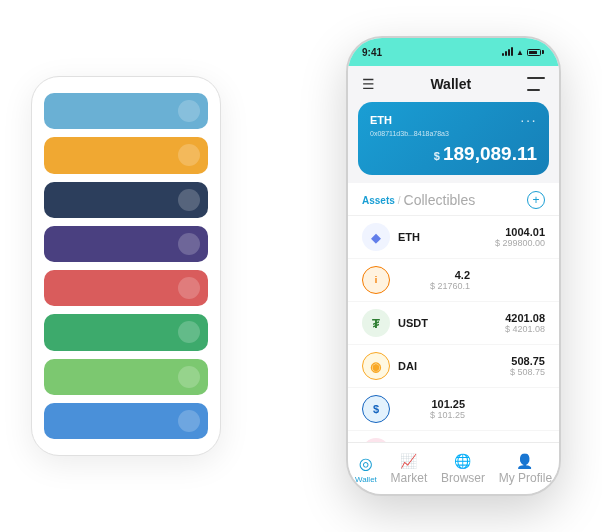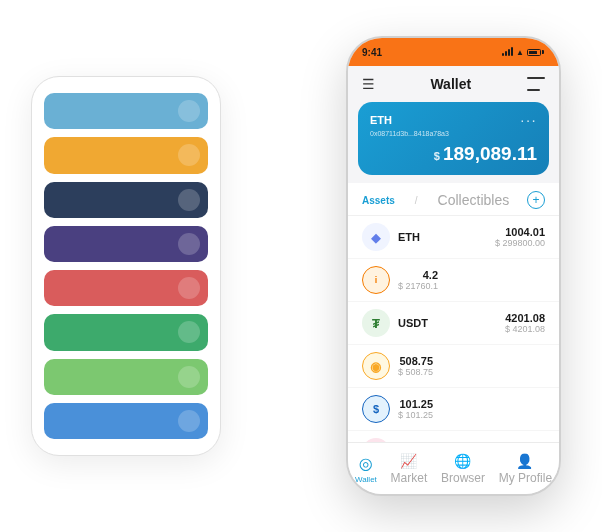--- a/index.html
+++ b/index.html
@@ -72,21 +72,21 @@
       border: 2px solid #d0d0d0;
       box-shadow: 0 16px 48px rgba(0,0,0,0.18);
       overflow: hidden;
       z-index: 2;
       display: flex;
       flex-direction: column;
     }
 
     .phone-status-bar {
       height: 28px;
-      background: #f97316;
+      background: #5eead4;
       display: flex;
       align-items: center;
       justify-content: space-between;
       padding: 0 18px 0 14px;
       flex-shrink: 0;
     }
 
     .status-time {
       font-size: 10px;
       font-weight: 600;
@@ -246,21 +246,21 @@
     .assets-header {
       display: flex;
       justify-content: space-between;
       align-items: center;
       padding: 8px 14px 6px;
       border-bottom: 1px solid #f0f0f0;
     }
 
     .assets-tabs {
       display: flex;
-      gap: 20px;
+      gap: 3px;
       align-items: center;
     }
 
     .assets-tab {
       font-size: 10px;
       font-weight: 600;
       color: #1a9ed4;
     }
 
     .assets-tab-separator {
@@ -313,20 +313,21 @@
 
     .asset-name {
       font-size: 11px;
       font-weight: 600;
       color: #1a1a1a;
       flex: 1;
     }
 
     .asset-amounts {
       text-align: right;
+      margin-left: 32px;
     }
 
     .asset-amount {
       font-size: 11px;
       font-weight: 600;
       color: #1a1a1a;
       display: block;
     }
 
     .asset-value {
@@ -487,20 +488,21 @@
           <div class="asset-icon" style="background:#e8f5e9; color:#2e7d32; font-size:13px; font-weight:700; border-radius:50%; width:28px; height:28px; display:flex; align-items:center; justify-content:center;">₮</div>
           <span class="asset-name">USDT</span>
           <div class="asset-amounts">
             <span class="asset-amount">4201.08</span>
             <span class="asset-value">$ 4201.08</span>
           </div>
         </div>
 
         <div class="asset-item">
           <div class="asset-icon" style="background:#fff8e1; color:#f9a825; font-size:13px; font-weight:700; border-radius:50%; width:28px; height:28px; display:flex; align-items:center; justify-content:center; border: 1.5px solid #f9a825;">◉</div>
+          <span class="asset-name">DAI</span>
           <div class="asset-amounts">
             <span class="asset-amount">508.75</span>
             <span class="asset-value">$ 508.75</span>
           </div>
         </div>
 
         <div class="asset-item">
           <div class="asset-icon" style="background:#e3f2fd; color:#1565c0; font-size:11px; font-weight:700; border-radius:50%; width:28px; height:28px; display:flex; align-items:center; justify-content:center; border: 1.5px solid #1565c0;">$</div>
           <div class="asset-amounts">
             <span class="asset-amount">101.25</span>

